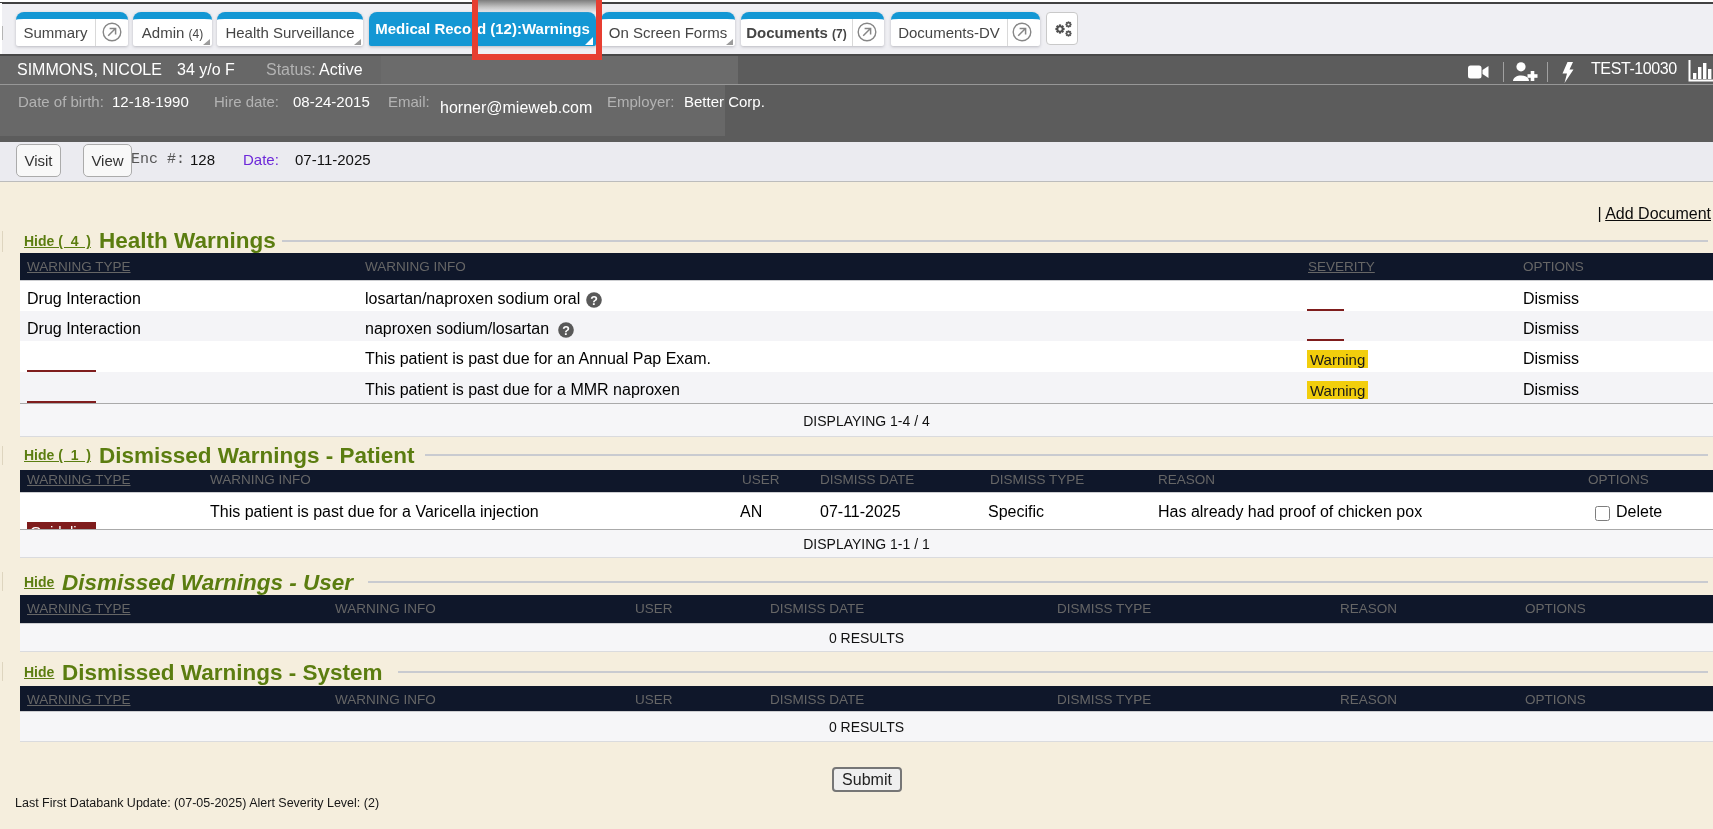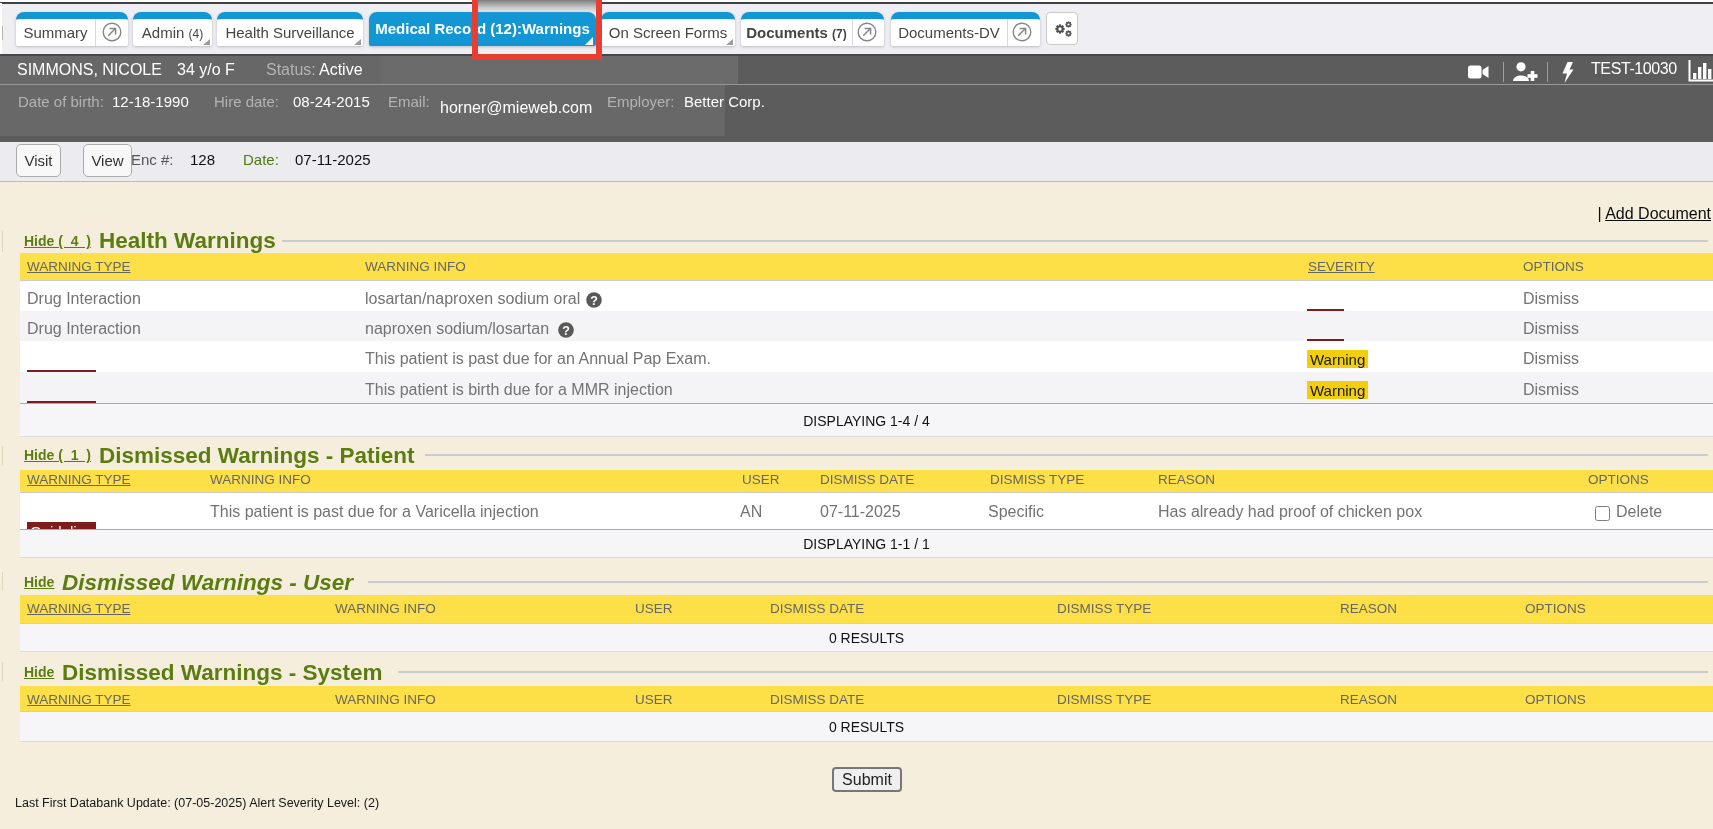--- a/index.html
+++ b/index.html
@@ -30,27 +30,27 @@
 .icondiv{position:absolute;width:1px;height:20px;top:6px;background:#a0a0a0;}
 
 #visitrow{left:0;top:142px;width:1713px;height:40px;background:#ebebf0;border-bottom:1px solid #bcbcbc;box-sizing:border-box;}
 .btn{position:absolute;top:2px;height:33px;background:#f8f8f8;border:1px solid #ababab;border-radius:5px;box-sizing:border-box;font-size:15px;color:#333;text-align:center;line-height:31px;}
 
 .hide{position:absolute;font-size:14px;font-weight:bold;color:#5b7d10;text-decoration:underline;}
 .sect{position:absolute;font-size:22.5px;font-weight:bold;color:#5b7d10;}
 .sline{position:absolute;height:2px;background:#c9cbd0;}
 .fedge{position:absolute;left:2px;width:1px;background:#ded5bf;}
 
-.thead{position:absolute;left:20px;width:1693px;background:#fde047;border-bottom:1px solid #cdced1;box-sizing:border-box;}
+.thead{position:absolute;left:20px;width:1693px;background:#0f172a;border-bottom:1px solid #cdced1;box-sizing:border-box;}
 .trow{position:absolute;left:20px;width:1693px;background:#ffffff;}
 .trowa{position:absolute;left:20px;width:1693px;background:#f4f4f7;}
 .tfoot{position:absolute;left:20px;width:1693px;background:#f6f6f8;border-top:1px solid #aaaaaa;border-bottom:1px solid #dadbde;box-sizing:border-box;font-size:14px;color:#111;text-align:center;}
 .hc{position:absolute;white-space:nowrap;font-size:13.5px;color:#666666;}
 .hcu{text-decoration:underline;}
-.c{position:absolute;white-space:nowrap;font-size:16px;color:#737373;}
+.c{position:absolute;white-space:nowrap;font-size:16px;color:#000000;}
 .badge-r{position:absolute;white-space:nowrap;font-size:15px;line-height:15px;color:#ffffff;background:#7f1d1d;padding:1.5px 3px;margin-top:20px;}
 .badge-y{position:absolute;white-space:nowrap;font-size:15px;line-height:15px;color:#191919;background:#f2ce0c;padding:1.5px 3px;}
 .qm{position:absolute;width:16px;height:16px;}
 #submit{left:832px;top:767px;width:70px;height:25px;background:#efefef;border:2px solid #767676;border-radius:4px;box-sizing:border-box;font-size:16px;color:#222;text-align:center;line-height:21px;}
 .cb{position:absolute;width:15px;height:15px;background:#fff;border:1.5px solid #7e7e7e;border-radius:2.5px;box-sizing:border-box;}
 </style>
 </head>
 <body>
 <div id="page">
   <div class="abs" id="topwhite"></div>
@@ -160,23 +160,23 @@
         <rect x="5" y="13" width="3.4" height="6" fill="#fff"></rect>
         <rect x="10" y="7" width="3.4" height="12" fill="#fff"></rect>
         <rect x="15" y="3" width="3.4" height="16" fill="#fff"></rect>
         <rect x="20" y="9" width="3.4" height="10" fill="#fff"></rect>
       </svg>
   </div>
 
   <div class="abs" id="visitrow">
     <div class="btn" style="left:16px;width:45px;">Visit</div>
     <div class="btn" style="left:65px;width:49px;margin-left:18px;">View</div>
-    <span class="t" style="left:131px;top:9px;font-size:15px;color:#555;">Enc #:</span>
+    <span class="t" style="left:131px;top:9px;font-size:15px;color:#555;font-family:Liberation Mono, monospace;">Enc #:</span>
     <span class="t" style="left:190px;top:9px;font-size:15px;color:#111;">128</span>
-    <span class="t" style="left:243px;top:9px;font-size:15px;color:#4d7c0f;">Date:</span>
+    <span class="t" style="left:243px;top:9px;font-size:15px;color:#6d28d9;">Date:</span>
     <span class="t" style="left:295px;top:9px;font-size:15px;color:#111;">07-11-2025</span>
   </div>
 
   <span class="t" style="right:2px;top:205px;font-size:16px;color:#0c0c0c;">| <span style="text-decoration:underline;">Add Document</span></span>
 
   <span class="hide" style="left:24px;top:233px;">Hide (&nbsp;&nbsp;4&nbsp;&nbsp;)</span>
   <span class="sect" style="left:99px;top:228px;">Health Warnings</span>
   <div class="sline" style="left:282px;top:240px;width:1426px;"></div>
   <div class="fedge" style="top:231px;height:21px;"></div>
   <div class="thead" style="top:253px;height:28px;">
@@ -206,21 +206,21 @@
     <span class="c" style="left:1503px;top:9px;">Dismiss</span>
   </div>
   <div class="trow" style="top:341px;height:31px;">
     <span class="badge-r" style="left:7px;top:9px;">Guideline</span>
     <span class="c" style="left:345px;top:9px;">This patient is past due for an Annual Pap Exam.</span>
     <span class="badge-y" style="left:1287px;top:9px;">Warning</span>
     <span class="c" style="left:1503px;top:9px;">Dismiss</span>
   </div>
   <div class="trowa" style="top:372px;height:31px;">
     <span class="badge-r" style="left:7px;top:9px;">Guideline</span>
-    <span class="c" style="left:345px;top:9px;">This patient is birth due for a MMR injection</span>
+    <span class="c" style="left:345px;top:9px;">This patient is past due for a MMR naproxen</span>
     <span class="badge-y" style="left:1287px;top:9px;">Warning</span>
     <span class="c" style="left:1503px;top:9px;">Dismiss</span>
   </div>
   <div class="tfoot" style="top:403px;height:34px;line-height:34px;">DISPLAYING 1-4 / 4</div>
 
   <span class="hide" style="left:24px;top:447px;">Hide (&nbsp;&nbsp;1&nbsp;&nbsp;)</span>
   <span class="sect" style="left:99px;top:443px;">Dismissed Warnings - Patient</span>
   <div class="sline" style="left:425px;top:454px;width:1283px;"></div>
   <div class="fedge" style="top:446px;height:19px;"></div>
   <div class="thead" style="top:470px;height:23px;">

